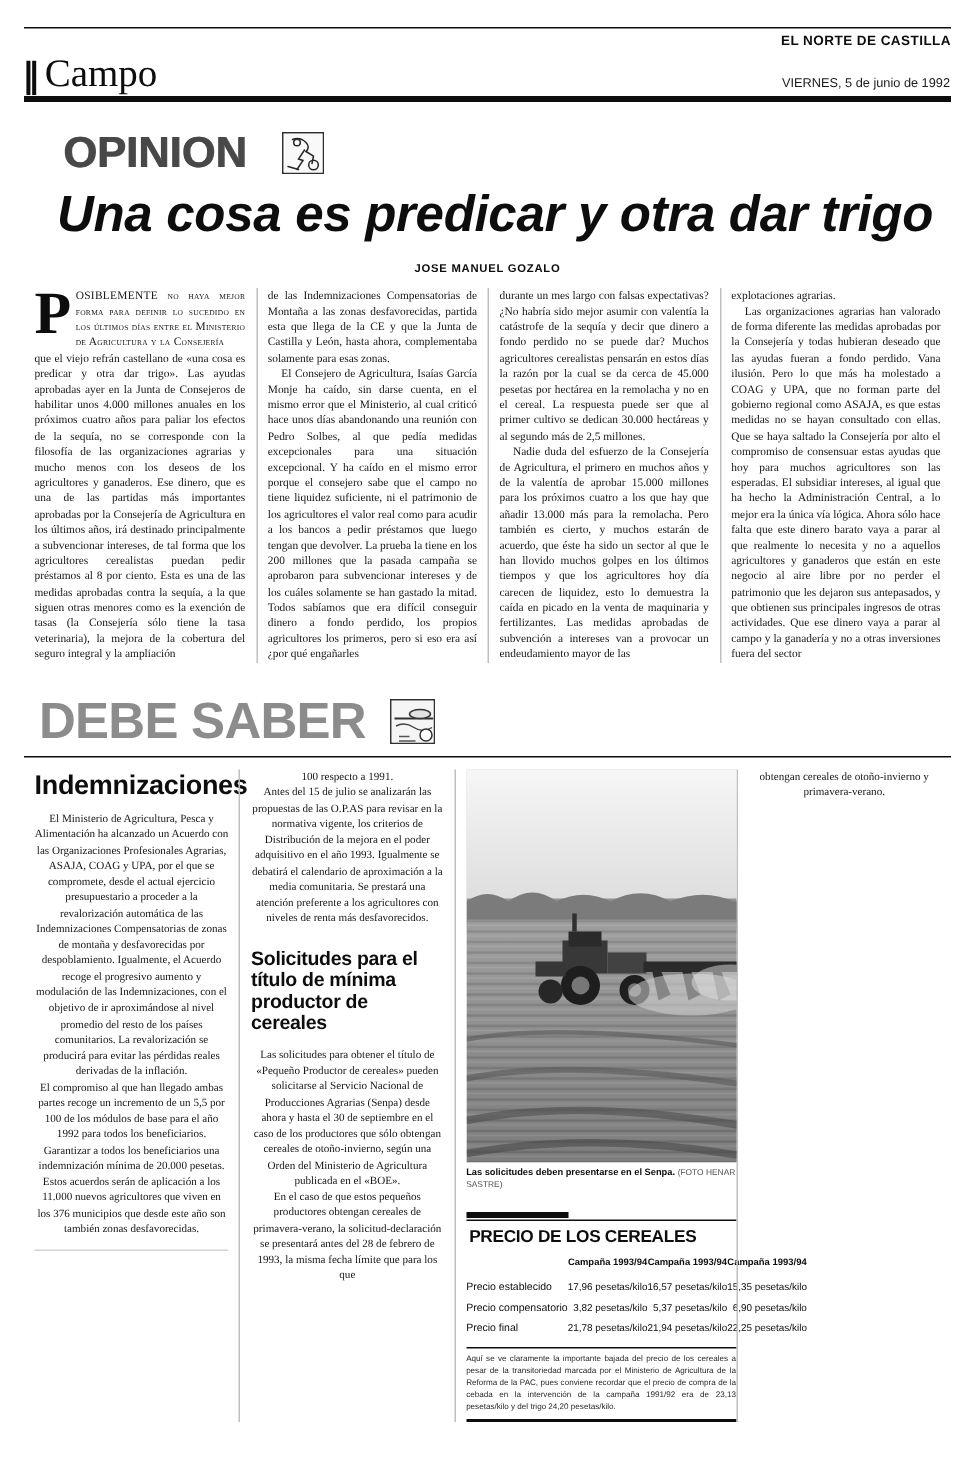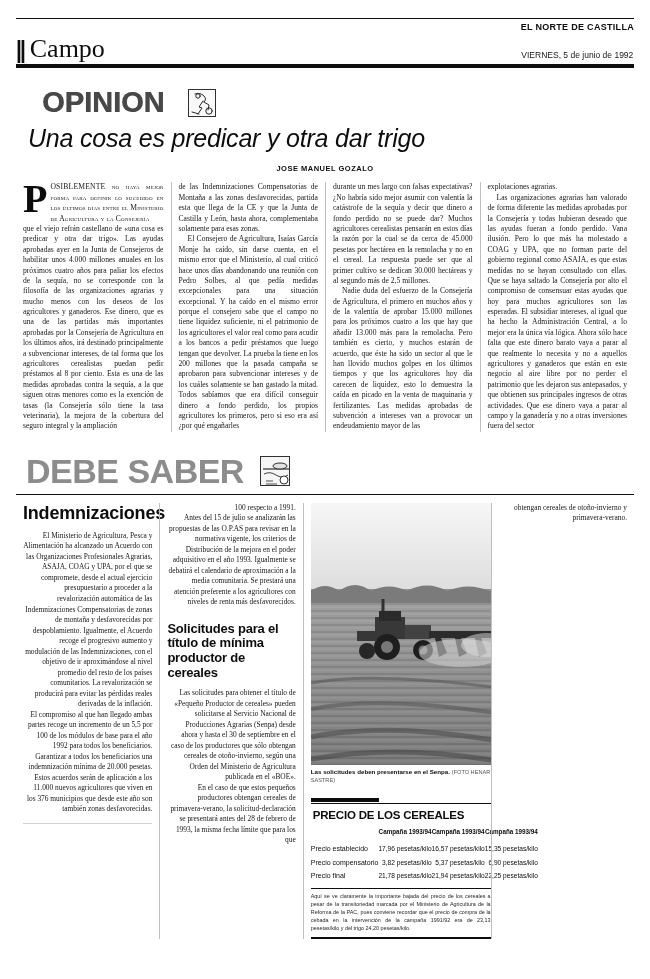--- a/index.html
+++ b/index.html
@@ -44,41 +44,41 @@
     font-weight: 700; font-size: 9px; letter-spacing: 0.3px; color: #111;
   }
   .mast-date {
     font-family: "Liberation Sans", sans-serif;
     font-size: 8.5px; color: #222; margin-top: 17px;
   }
   .rule-thick { height: 4px; background: #111; margin-top: 2px; }
 
   
   .opinion-head {
-    display: flex; align-items: flex-end; gap: 24px;
+    display: flex; align-items: flex-start; gap: 24px;
     margin: 20px 0 0 26px;
   }
   .opinion-word {
     font-family: "Liberation Sans", sans-serif;
     font-weight: 700; font-size: 29px; letter-spacing: 0px;
     color: #4a4a4a; line-height: 1;
     text-shadow: 0.6px 0 0 #555;
   }
   .opinion-cut {
     width: 28px; height: 28px;
     border: 1px solid #333; background: #f2f2f2;
     position: relative; overflow: hidden;
   }
   .opinion-cut svg { position:absolute; left:0; top:0; }
 
   .headline {
     font-family: "Liberation Sans", sans-serif;
-    font-weight: 400; font-style: italic;
-    font-size: 25px; line-height: 1.1;
-    text-align: left; color: #111;
+    font-weight: 700; font-style: italic;
+    font-size: 34px; line-height: 1.1;
+    text-align: right; color: #111;
     margin: 8px 12px 0 12px;
     letter-spacing: -0.2px;
   }
   .byline {
     font-family: "Liberation Sans", sans-serif;
     font-weight: 700; font-size: 7.5px; letter-spacing: 0.5px;
     text-align: center; margin-top: 12px; color: #111;
   }
 
   
@@ -134,21 +134,21 @@
   .lcol.c4 { width: 30.4%; border-left: 1px solid #bdbdbd; padding-right: 0; }
 
   .sec-title {
     font-family: "Liberation Sans", sans-serif;
     font-weight: 700; font-size: 18px; line-height: 1.12;
     color: #111; margin: 0 0 8px 0; letter-spacing: -0.2px;
   }
   .sec-title.big { font-size: 13px; margin-top: 14px; }
   .body-txt {
     font-size: 7.4px; line-height: 1.42; color: #1a1a1a;
-    text-align: right;
+    text-align: center;
   }
   .body-txt p { margin: 0; }
 
   
   .photo {
     width: 100%; height: 262px;
     position: relative; overflow: hidden;
     background: linear-gradient(#d8d8d8, #cfcfcf);
     border: 0;
   }

